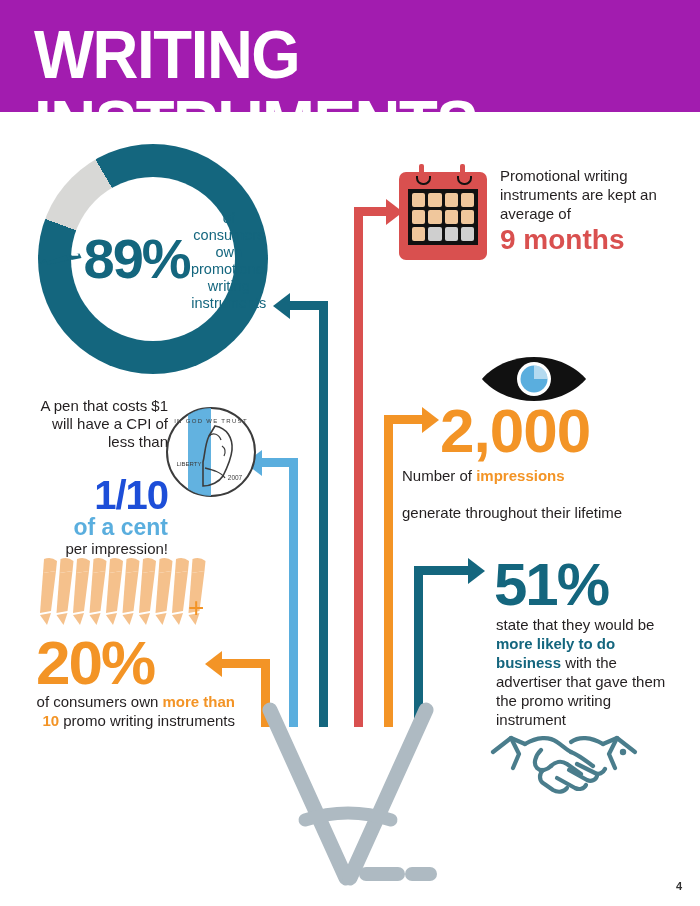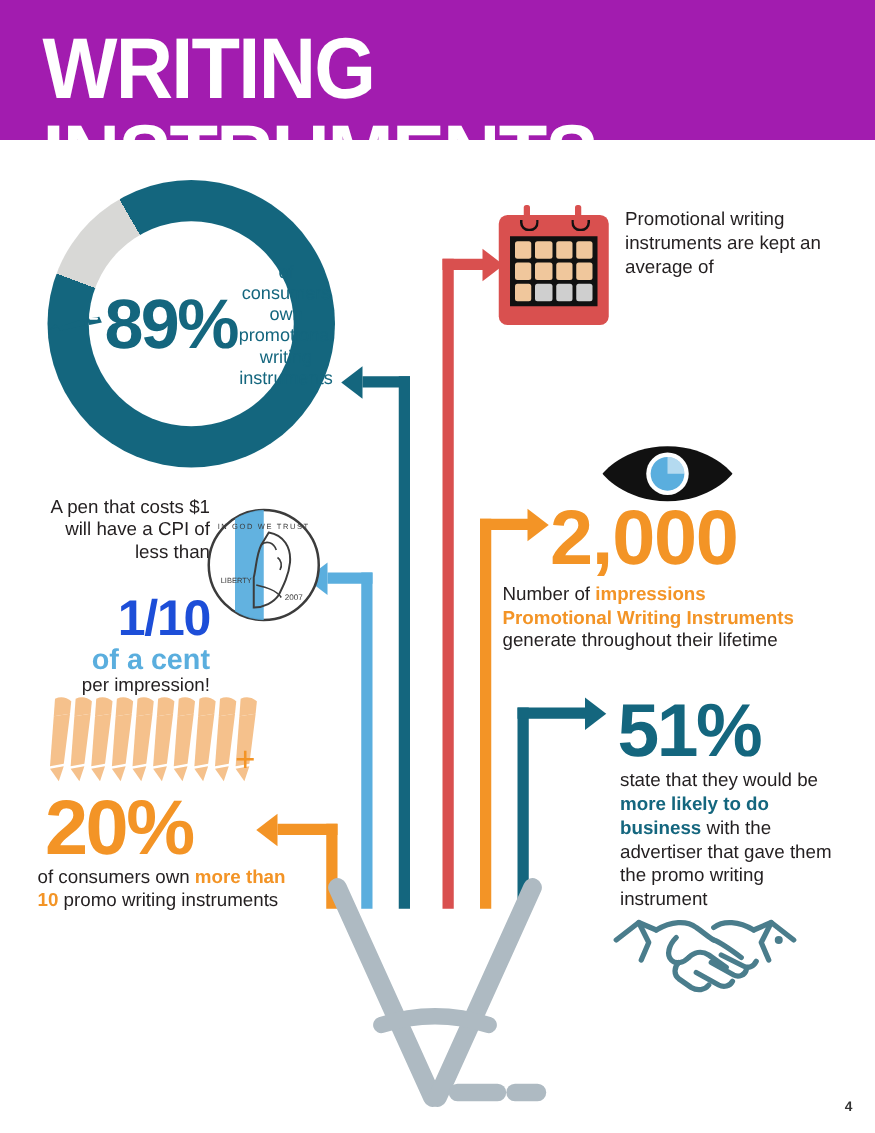--- a/index.html
+++ b/index.html
@@ -63,21 +63,21 @@
   .frac{font-size:40px;line-height:40px;font-weight:bold;color:#1d4ed8;letter-spacing:-1px;margin-top:24px;}
   .ofcent{font-size:23px;line-height:25px;font-weight:bold;color:#5aaede;}
   .perimp{font-size:15px;line-height:18px;color:#231f20;}
   .penny{position:absolute;left:165px;top:294px;width:92px;height:92px;}
 
   
   .pens{position:absolute;left:38px;top:445px;width:170px;height:72px;}
   .plus{position:absolute;left:188px;top:480px;font-size:28px;color:#f39426;font-weight:300;}
   .pct20{position:absolute;left:36px;top:520px;font-size:62px;line-height:62px;
      font-weight:bold;color:#f39426;letter-spacing:-2px;}
-  .c20-text{position:absolute;left:30px;top:580px;width:205px;font-size:15px;line-height:19px;}
+  .c20-text{position:absolute;left:30px;top:580px;width:205px;font-size:15px;line-height:19px;text-align:right;}
 
   
   .pct51{position:absolute;left:494px;top:443px;font-size:60px;line-height:60px;
      font-weight:bold;color:#14667e;letter-spacing:-2px;}
   .c51-text{position:absolute;left:496px;top:503px;width:178px;font-size:15px;line-height:19px;}
   .tl{color:#14667e;font-weight:bold;}
   .handshake{position:absolute;left:489px;top:612px;width:150px;height:74px;}
 
   
   .nib{position:absolute;left:258px;top:590px;width:180px;height:195px;}
@@ -156,32 +156,33 @@
       <div class="cal-cell" style="background:#f0c79c"></div>
         <div class="cal-cell" style="background:#f0c79c"></div>
       <div class="cal-cell" style="background:#f0c79c"></div>
         <div class="cal-cell" style="background:#cfcfcf"></div>
       <div class="cal-cell" style="background:#cfcfcf"></div>
         <div class="cal-cell" style="background:#cfcfcf"></div>
     </div>
   </div>
   <div class="cal-text">
     <span>Promotional writing instruments are kept an average of</span>
+    <div class="months">9 months</div>
   </div>
 
   <svg class="eye" viewBox="0 0 110 48">
     <path d="M55 2 C20 2 3 24 3 24 C3 24 20 46 55 46 C90 46 107 24 107 24 C107 24 90 2 55 2 Z" fill="#111"></path>
     <circle cx="55" cy="24" r="17" fill="#ffffff"></circle>
     <circle cx="55" cy="24" r="13.5" fill="#5aaede"></circle>
     <path d="M55 24 L55 10.5 A13.5 13.5 0 0 1 68.5 24 Z" fill="#ffffff" opacity="0.55"></path>
   </svg>
   <div class="big3000">2,000</div>
   <div class="imp-text">
     <span>Number of </span><span class="og">impressions</span><br>
-    <span class="og">Promotional Writing Instruments</span><br>
+    <br>
     <span>generate throughout their lifetime</span>
   </div>
 
   <div class="penny-text">
     <div>A pen that costs $1 will have a CPI of less than</div>
     <div class="frac">1/10</div>
     <div class="ofcent">of a cent</div>
     <div class="perimp">per impression!</div>
   </div>
   <svg class="penny" viewBox="0 0 92 92">

